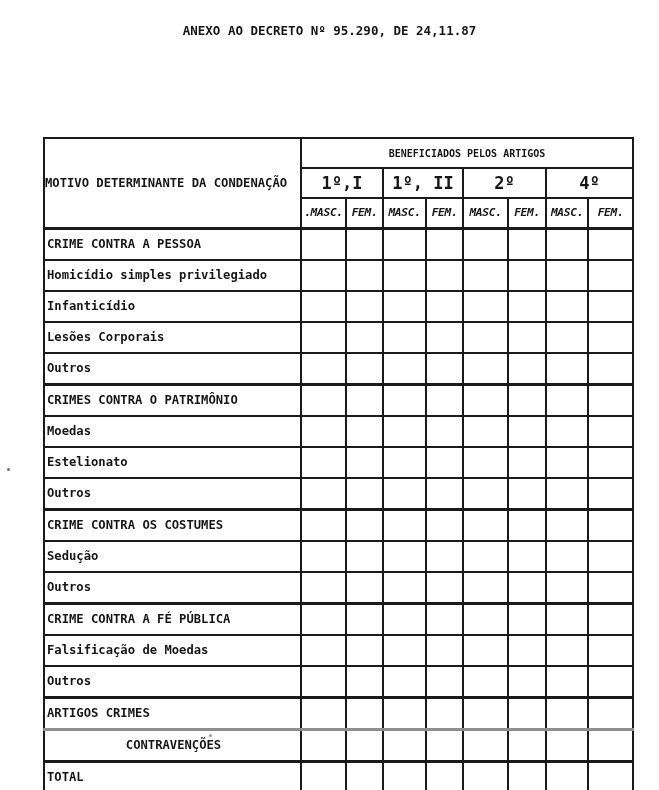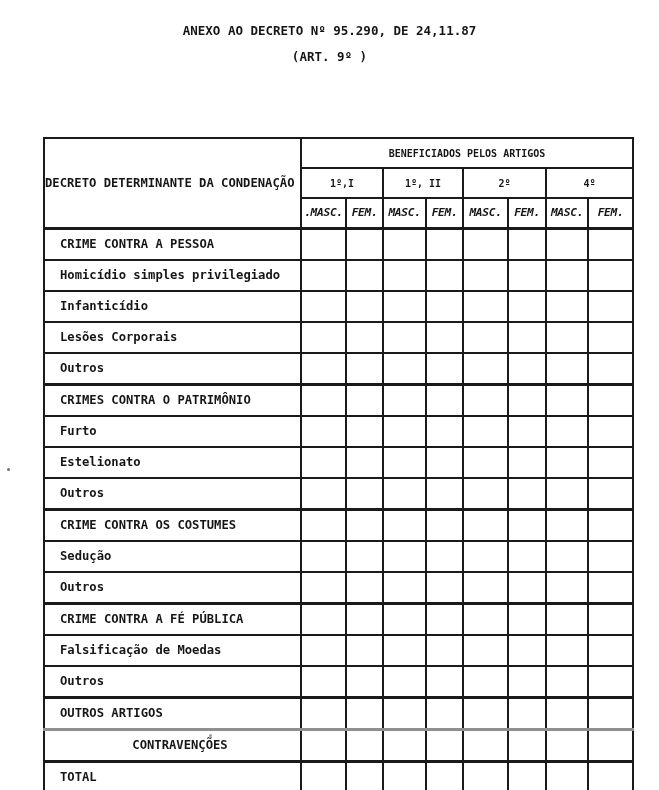--- a/index.html
+++ b/index.html
@@ -41,34 +41,34 @@
     font-size:12.2px;
   }
   th.span-head{
     text-align:center;
     vertical-align:middle;
     font-size:10px;
   }
   tr.group-row th{
     text-align:center;
     vertical-align:middle;
-    font-size:10px;
+    font-size:17px;
     border-radius:8px;
   }
   tr.subhead-row th{
     text-align:center;
     vertical-align:middle;
     font-size:11.2px;
     letter-spacing:-0.3px;
     font-style:italic;
   }
   tbody th.rowlabel{
     text-align:left;
     vertical-align:middle;
-    padding-left:15px;
+    padding-left:2px;
     font-size:12.2px;
     height:29px;
   }
   tbody tr.section th, tbody tr.section td{
     border-top-width:3px;
   }
   tbody tr.gray-top th, tbody tr.gray-top td{
     border-top-color:#8f8f8f;
     text-align:center;
   }
@@ -80,37 +80,36 @@
   .dot-1{left:7px;top:468px;width:3px;height:3px;}
   .dot-2{left:209px;top:734px;width:3px;height:3px;background:#9a9a9a;}
 </style>
 </head>
 <body>
 
 <div class="page">
 
   <div class="title-line title-1">ANEXO AO DECRETO Nº 95.290, DE 24,11.87</div>
 
-  <div class="title-line title-2">(ART. 9º )</div>
 
   <table class="form">
     <colgroup>
       <col style="width:257px">
       <col style="width:45px">
         <col style="width:37px">
       <col style="width:43px">
         <col style="width:37px">
       <col style="width:45px">
         <col style="width:38px">
       <col style="width:42px">
         <col style="width:45px">
     </colgroup>
     <thead>
       <tr>
-        <th rowspan="3" class="corner">DECRETO DETERMINANTE DA CONDENAÇÃO</th>
+        <th rowspan="3" class="corner">MOTIVO DETERMINANTE DA CONDENAÇÃO</th>
         <th colspan="8" class="span-head">BENEFICIADOS PELOS ARTIGOS</th>
       </tr>
       <tr class="group-row">
         <th colspan="2">1º,I</th>
         <th colspan="2">1º, II</th>
         <th colspan="2">2º</th>
         <th colspan="2">4º</th>
       </tr>
       <tr class="subhead-row">
         <th>.MASC.</th>
@@ -184,21 +183,21 @@
           <td></td>
           <td></td>
           <td></td>
           <td></td>
           <td></td>
           <td></td>
           <td></td>
           <td></td>
         </tr>
         <tr>
-          <th class="rowlabel">Furto</th>
+          <th class="rowlabel">Moedas</th>
           <td></td>
           <td></td>
           <td></td>
           <td></td>
           <td></td>
           <td></td>
           <td></td>
           <td></td>
         </tr>
         <tr>
@@ -283,21 +282,21 @@
           <td></td>
           <td></td>
           <td></td>
           <td></td>
           <td></td>
           <td></td>
           <td></td>
           <td></td>
         </tr>
         <tr class="section">
-          <th class="rowlabel">OUTROS ARTIGOS</th>
+          <th class="rowlabel">ARTIGOS CRIMES</th>
           <td></td>
           <td></td>
           <td></td>
           <td></td>
           <td></td>
           <td></td>
           <td></td>
           <td></td>
         </tr>
         <tr class="section gray-top">

